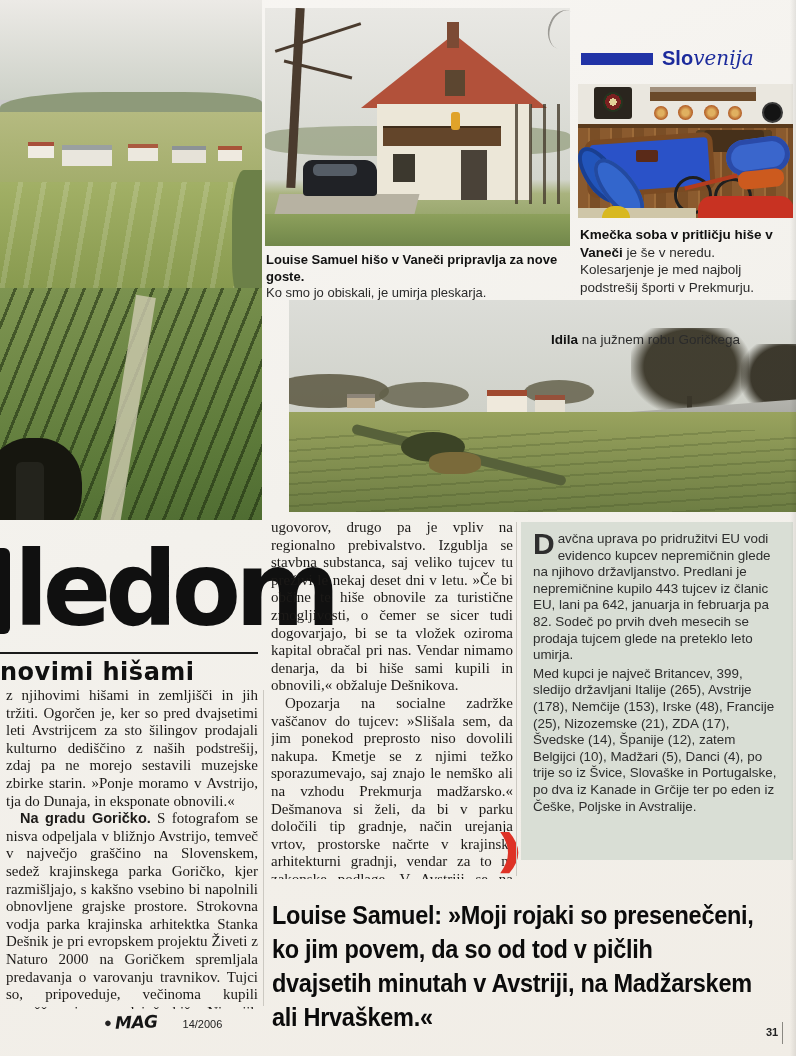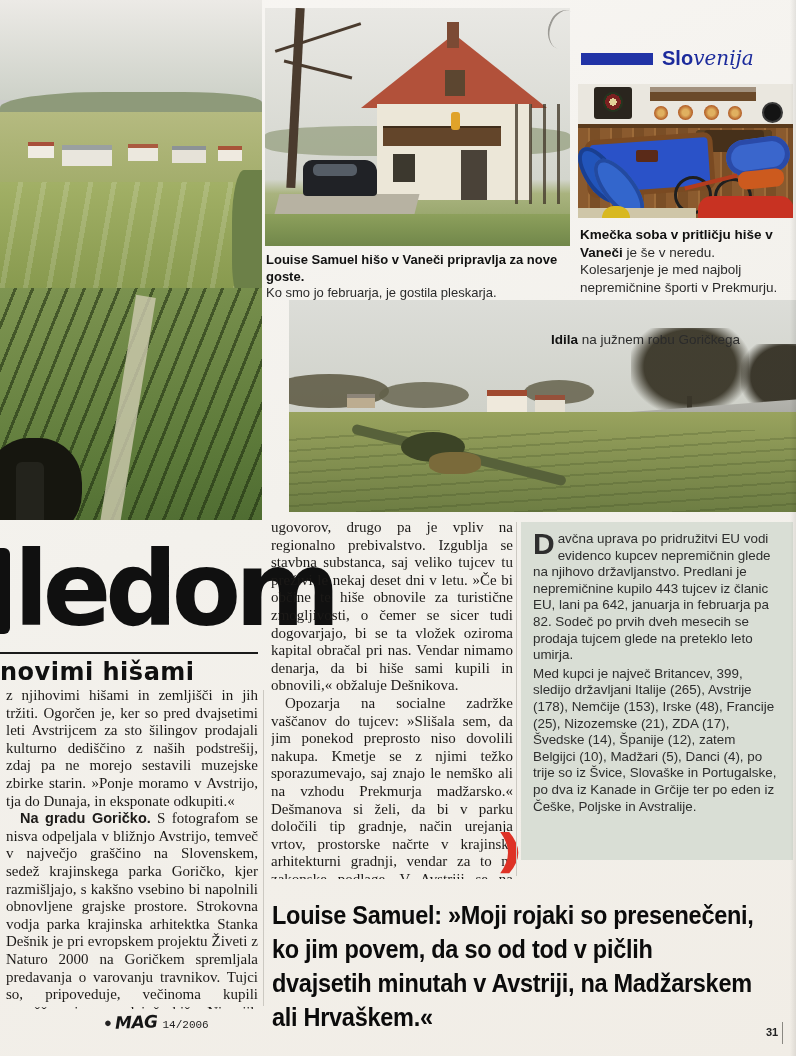--- a/index.html
+++ b/index.html
@@ -91,21 +91,21 @@
     <div class="shape" style="left:18px;top:60px;width:70px;height:3px;background:#4a3b2e;transform:rotate(14deg);"></div>
     <div class="shape" style="left:250px;top:96px;width:52px;height:100px;background:repeating-linear-gradient(90deg,rgba(70,60,45,.8) 0 3px,rgba(70,60,45,0) 3px 14px);"></div>
     <div class="shape" style="left:8px;top:186px;width:140px;height:52px;background:#b7b2a2;transform:skewX(-14deg);"></div>
     <div class="shape" style="left:38px;top:152px;width:74px;height:36px;background:#202226;border-radius:9px 12px 4px 4px;"></div>
     <div class="shape" style="left:48px;top:156px;width:44px;height:12px;background:#555d66;border-radius:5px;"></div>
     <div class="shape" style="left:0;top:206px;width:100%;height:32px;background:linear-gradient(#8da05c,#71874a);"></div>
   </div>
 
   <div class="caption" style="left:266px;top:252px;width:312px;">
     <span class="cap-bold">Louise Samuel hišo v Vaneči pripravlja za nove goste.</span><br>
-    <span>Ko smo jo februarja, je gostila pleskarja.</span>
+    <span>Ko smo jo obiskali, je umirja pleskarja.</span>
   </div>
 
   <div class="abs" style="left:580px;top:46px;width:216px;height:26px;text-align:center;">
     <span class="shape" style="left:1px;top:7px;width:72px;height:12px;background:#2133a6;display:block;"></span>
     <span class="section-name abs" style="left:82px;top:0;">
       <b>Slo</b><i>venija</i>
     </span>
   </div>
   <div class="shape" style="left:548px;top:10px;width:30px;height:40px;border-left:2px solid #6a6862;border-radius:50% 50% 40% 60%;transform:rotate(24deg);opacity:.6;"></div>
 
@@ -130,21 +130,21 @@
     <div class="shape" style="left:96px;top:92px;width:32px;height:32px;border-radius:50%;border:3px solid #1f1f1f;"></div>
     <div class="shape" style="left:136px;top:94px;width:32px;height:32px;border-radius:50%;border:3px solid #1f1f1f;"></div>
     <div class="shape" style="left:106px;top:96px;width:54px;height:4px;background:#b33c1e;transform:rotate(-14deg);"></div>
     <div class="shape" style="left:160px;top:86px;width:46px;height:18px;background:#cc5a1e;border-radius:8px;transform:rotate(-6deg);"></div>
     <div class="shape" style="left:120px;top:112px;width:96px;height:28px;background:#c83222;border-radius:14px 14px 0 0;"></div>
     <div class="shape" style="left:0;top:124px;width:118px;height:10px;background:#cfc6a8;"></div>
     <div class="shape" style="left:24px;top:122px;width:28px;height:12px;background:#d8b820;border-radius:14px 14px 0 0;"></div>
   </div>
 
   <div class="caption" style="left:580px;top:226px;width:212px;font-size:13.5px;line-height:17.5px;">
-    <span class="cap-bold">Kmečka soba v pritličju hiše v Vaneči</span><span> je še v neredu. Kolesarjenje je med najbolj nepremičnine športi v Prekmurju.</span>
+    <span class="cap-bold">Kmečka soba v pritličju hiše v Vaneči</span><span> je še v neredu. Kolesarjenje je med najbolj podstrešij športi v Prekmurju.</span>
   </div>
 
   <div class="photo" style="left:265px;top:300px;width:528px;height:212px;margin-left:24px;">
     <div class="shape" style="left:0;top:0;width:100%;height:112px;background:linear-gradient(#dcddd8,#cfd1c9);"></div>
     <div class="shape" style="left:-20px;top:74px;width:120px;height:34px;background:#5a5640;border-radius:50%;opacity:.85;"></div>
     <div class="shape" style="left:90px;top:82px;width:90px;height:26px;background:#63604a;border-radius:50%;opacity:.8;"></div>
     <div class="shape" style="left:235px;top:80px;width:70px;height:24px;background:#5e5a44;border-radius:50%;opacity:.8;"></div>
     <div class="shape" style="left:342px;top:28px;width:118px;height:86px;background:radial-gradient(ellipse at 50% 45%,rgba(58,54,40,.95) 0 55%,rgba(58,54,40,0) 75%);"></div>
     <div class="shape" style="left:398px;top:96px;width:5px;height:26px;background:#3a362a;"></div>
     <div class="shape" style="left:452px;top:44px;width:90px;height:72px;background:radial-gradient(ellipse at 50% 45%,rgba(52,48,36,.95) 0 55%,rgba(52,48,36,0) 75%);"></div>
@@ -162,21 +162,21 @@
       <span class="cap-bold">Idila</span><span> na južnem robu Goričkega</span>
     </div>
   </div>
 
   <div class="shape" style="left:-8px;top:548px;width:18px;height:86px;background:#101010;border-radius:0 6px 6px 0;"></div>
   <div class="headline" style="left:14px;top:543px;">ledom</div>
   <div class="rule" style="left:0;top:652px;width:258px;height:2px;"></div>
   <div class="kicker" style="left:0;top:658px;">novimi hišami</div>
 
   <div class="body-col" style="left:6px;top:687px;width:252px;height:322px;">
-    <p>z njihovimi hišami in zemljišči in jih tržiti. Ogorčen je, ker so pred dvajsetimi leti Avstrijcem za sto šilingov prodajali kulturno dediščino z naših podstrešij, zdaj pa ne morejo sestavili muzejske zbirke starin. »Ponje moramo v Avstrijo, tja do Dunaja, in eksponate odkupiti.«</p>
+    <p>z njihovimi hišami in zemljišči in jih tržiti. Ogorčen je, ker so pred dvajsetimi leti Avstrijcem za sto šilingov prodajali kulturno dediščino z naših podstrešij, zdaj pa ne morejo sestavili muzejske zbirke starin. »Ponje moramo v Avstrijo, tja do Dunaja, in eksponate obnovili.«</p>
     <p class="indent"><b class="lead-bold">Na gradu Goričko.</b><span> S fotografom se nisva odpeljala v bližnjo Avstrijo, temveč v največjo graščino na Slovenskem, sedež krajinskega parka Goričko, kjer razmišljajo, s kakšno vsebino bi napolnili obnovljene grajske prostore. Strokovna vodja parka krajinska arhitektka Stanka Dešnik je pri evropskem projektu Živeti z Naturo 2000 na Goričkem spremljala predavanja o varovanju travnikov. Tujci so, pripoveduje, večinoma kupili zapuščene in propadajoče hiše. Niso jih podrli, nekatere so kar lepo obnovljene, sicer bi ostale ruševine. Z vidika ohranjanja kulturne krajine nima</span></p>
   </div>
 
   <div class="colrule" style="left:263px;top:690px;height:316px;"></div>
 
   <div class="body-col" style="left:271px;top:519px;width:242px;height:360px;">
     <p>ugovorov, drugo pa je vpliv na regionalno prebivalstvo. Izgublja se stavbna substanca, saj veliko tujcev tu preživi le nekaj deset dni v letu. »Če bi občine te hiše obnovile za turistične zmogljivosti, o čemer se sicer tudi dogovarjajo, bi se ta vložek oziroma kapital obračal pri nas. Vendar nimamo denarja, da bi hiše sami kupili in obnovili,« obžaluje Dešnikova.</p>
     <p class="indent">Opozarja na socialne zadržke vaščanov do tujcev: »Slišala sem, da jim ponekod preprosto niso dovolili nakupa. Kmetje se z njimi težko sporazumevajo, saj znajo le nemško ali na vzhodu Prekmurja madžarsko.« Dešmanova si želi, da bi v parku določili tip gradnje, način urejanja vrtov, prostorske načrte v krajinski arhitekturni gradnji, vendar za to ni zakonske podlage. V Avstriji se na zavarovanih območjih krajina varuje s predpisanimi prostorninami, nakloni streh, barvami fasade, višino objekta, potekom slemena...« Radi bi spodbudili arhitekte, vendar smo komaj lani začeli delati. Trije</p>
   </div>
   <div class="cont-mark" style="left:499px;top:828px;">)</div>
@@ -193,19 +193,19 @@
   <div class="pullquote" style="left:272px;top:898px;">
     <div>Louise Samuel: »Moji rojaki so presenečeni,</div>
     <div>ko jim povem, da so od tod v pičlih</div>
     <div>dvajsetih minutah v Avstriji, na Madžarskem</div>
     <div>ali Hrvaškem.«</div>
   </div>
 
   <div class="footer" style="left:104px;top:1012px;">
     <span style="font-size:13px;vertical-align:1px;">●</span>
     <span class="mag-logo">MAG</span>
-    <span style="margin-left:2px;font-family:Liberation Mono, monospace;">14/2006</span>
+    <span style="margin-left:22px;">14/2006</span>
   </div>
   <div class="footer" style="left:766px;top:1026px;font-weight:bold;">31</div>
   <div class="shape" style="left:782px;top:1022px;width:1px;height:22px;background:#8a8882;"></div>
 
   <div class="shape" style="left:790px;top:0;width:6px;height:1056px;background:linear-gradient(90deg,rgba(0,0,0,0),rgba(0,0,0,0.08));"></div>
 </div>
 
 </body></html>

